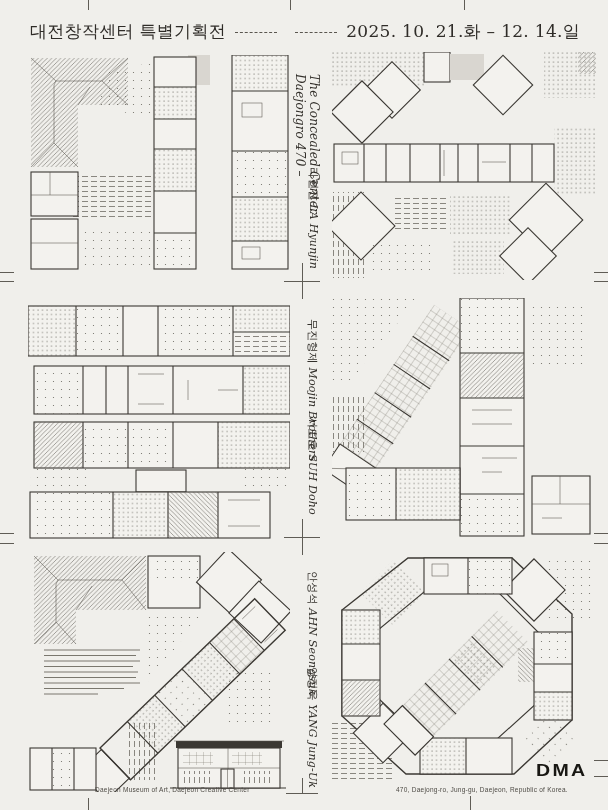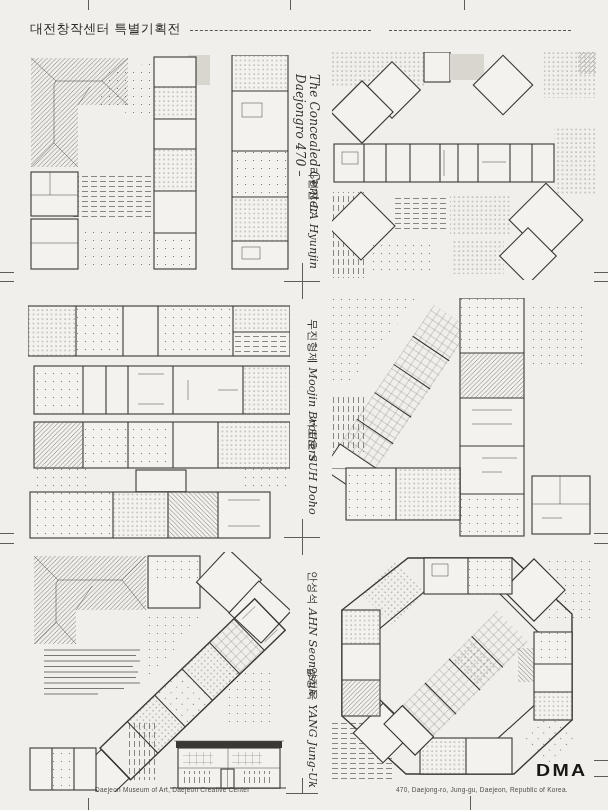--- a/index.html
+++ b/index.html
@@ -1,20 +1,20 @@
 <!DOCTYPE html>
 <html><head>
 <meta charset="utf-8">
 <style>
   html,body{margin:0;padding:0;}
   body{width:608px;height:810px;position:relative;overflow:hidden;
        background:#f0efeb;font-family:"DejaVu Serif","Liberation Serif",serif;color:#35322d;}
   
   .header{position:absolute;top:20px;left:30px;right:28px;display:flex;align-items:center;
-          font-size:13px;letter-spacing:.3px;color:#2f2c28;white-space:nowrap;}
+          font-size:17px;letter-spacing:.3px;color:#2f2c28;white-space:nowrap;}
   .leader{flex:1;border-top:1.6px dashed #5a564f;margin:0 9px;transform:translateY(1px);}
   
   .vtext{position:absolute;white-space:nowrap;transform:rotate(90deg);transform-origin:left top;}
   .spine-title{font-style:italic;font-size:12px;letter-spacing:.2px;color:#33302b;}
   .artist{font-size:11px;color:#33302b;letter-spacing:.2px;}
   .artist .en{font-style:italic;}
   
   .mark{position:absolute;background:#5f5c55;}
   .hline{height:1px;} .vline{width:1px;}
   
@@ -79,20 +79,21 @@
 <div class="mark hline" style="left:284px;top:281px;width:36px;"></div>
 <div class="mark vline" style="left:302px;top:519px;height:36px;"></div>
 <div class="mark hline" style="left:284px;top:537px;width:36px;"></div>
 <div class="mark vline" style="left:302px;top:778px;height:16px;"></div>
 <div class="mark hline" style="left:286px;top:793px;width:32px;"></div>
 
 <div class="header">
   <span>대전창작센터 특별기획전</span>
   <span class="leader"></span>
   <span class="leader"></span>
+  <span>2025. 10. 21.화 – 12. 14.일</span>
 </div>
 
 <div class="vtext spine-title" style="left:307px;top:74px;">Daejongro 470 –</div>
 <div class="vtext spine-title" style="left:321px;top:74px;">The Concealed Center</div>
 
 <div class="vtext artist" style="left:321px;top:167px;">
   <span class="ko">라현진 </span>
   <span class="en">LA Hyunjin</span>
 </div>
 <div class="vtext artist" style="left:320px;top:319px;">

